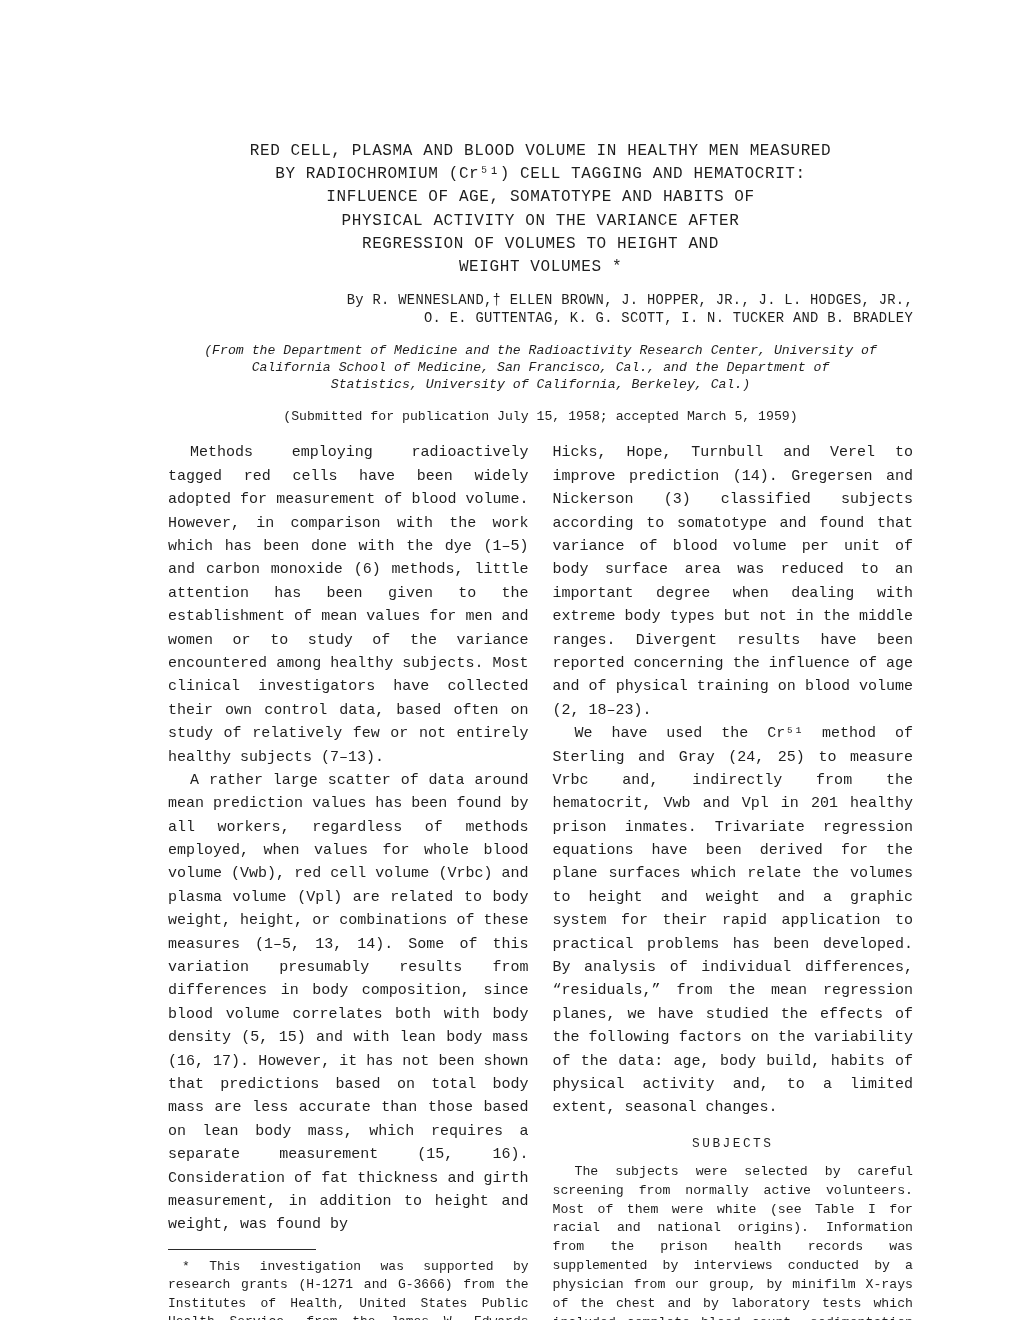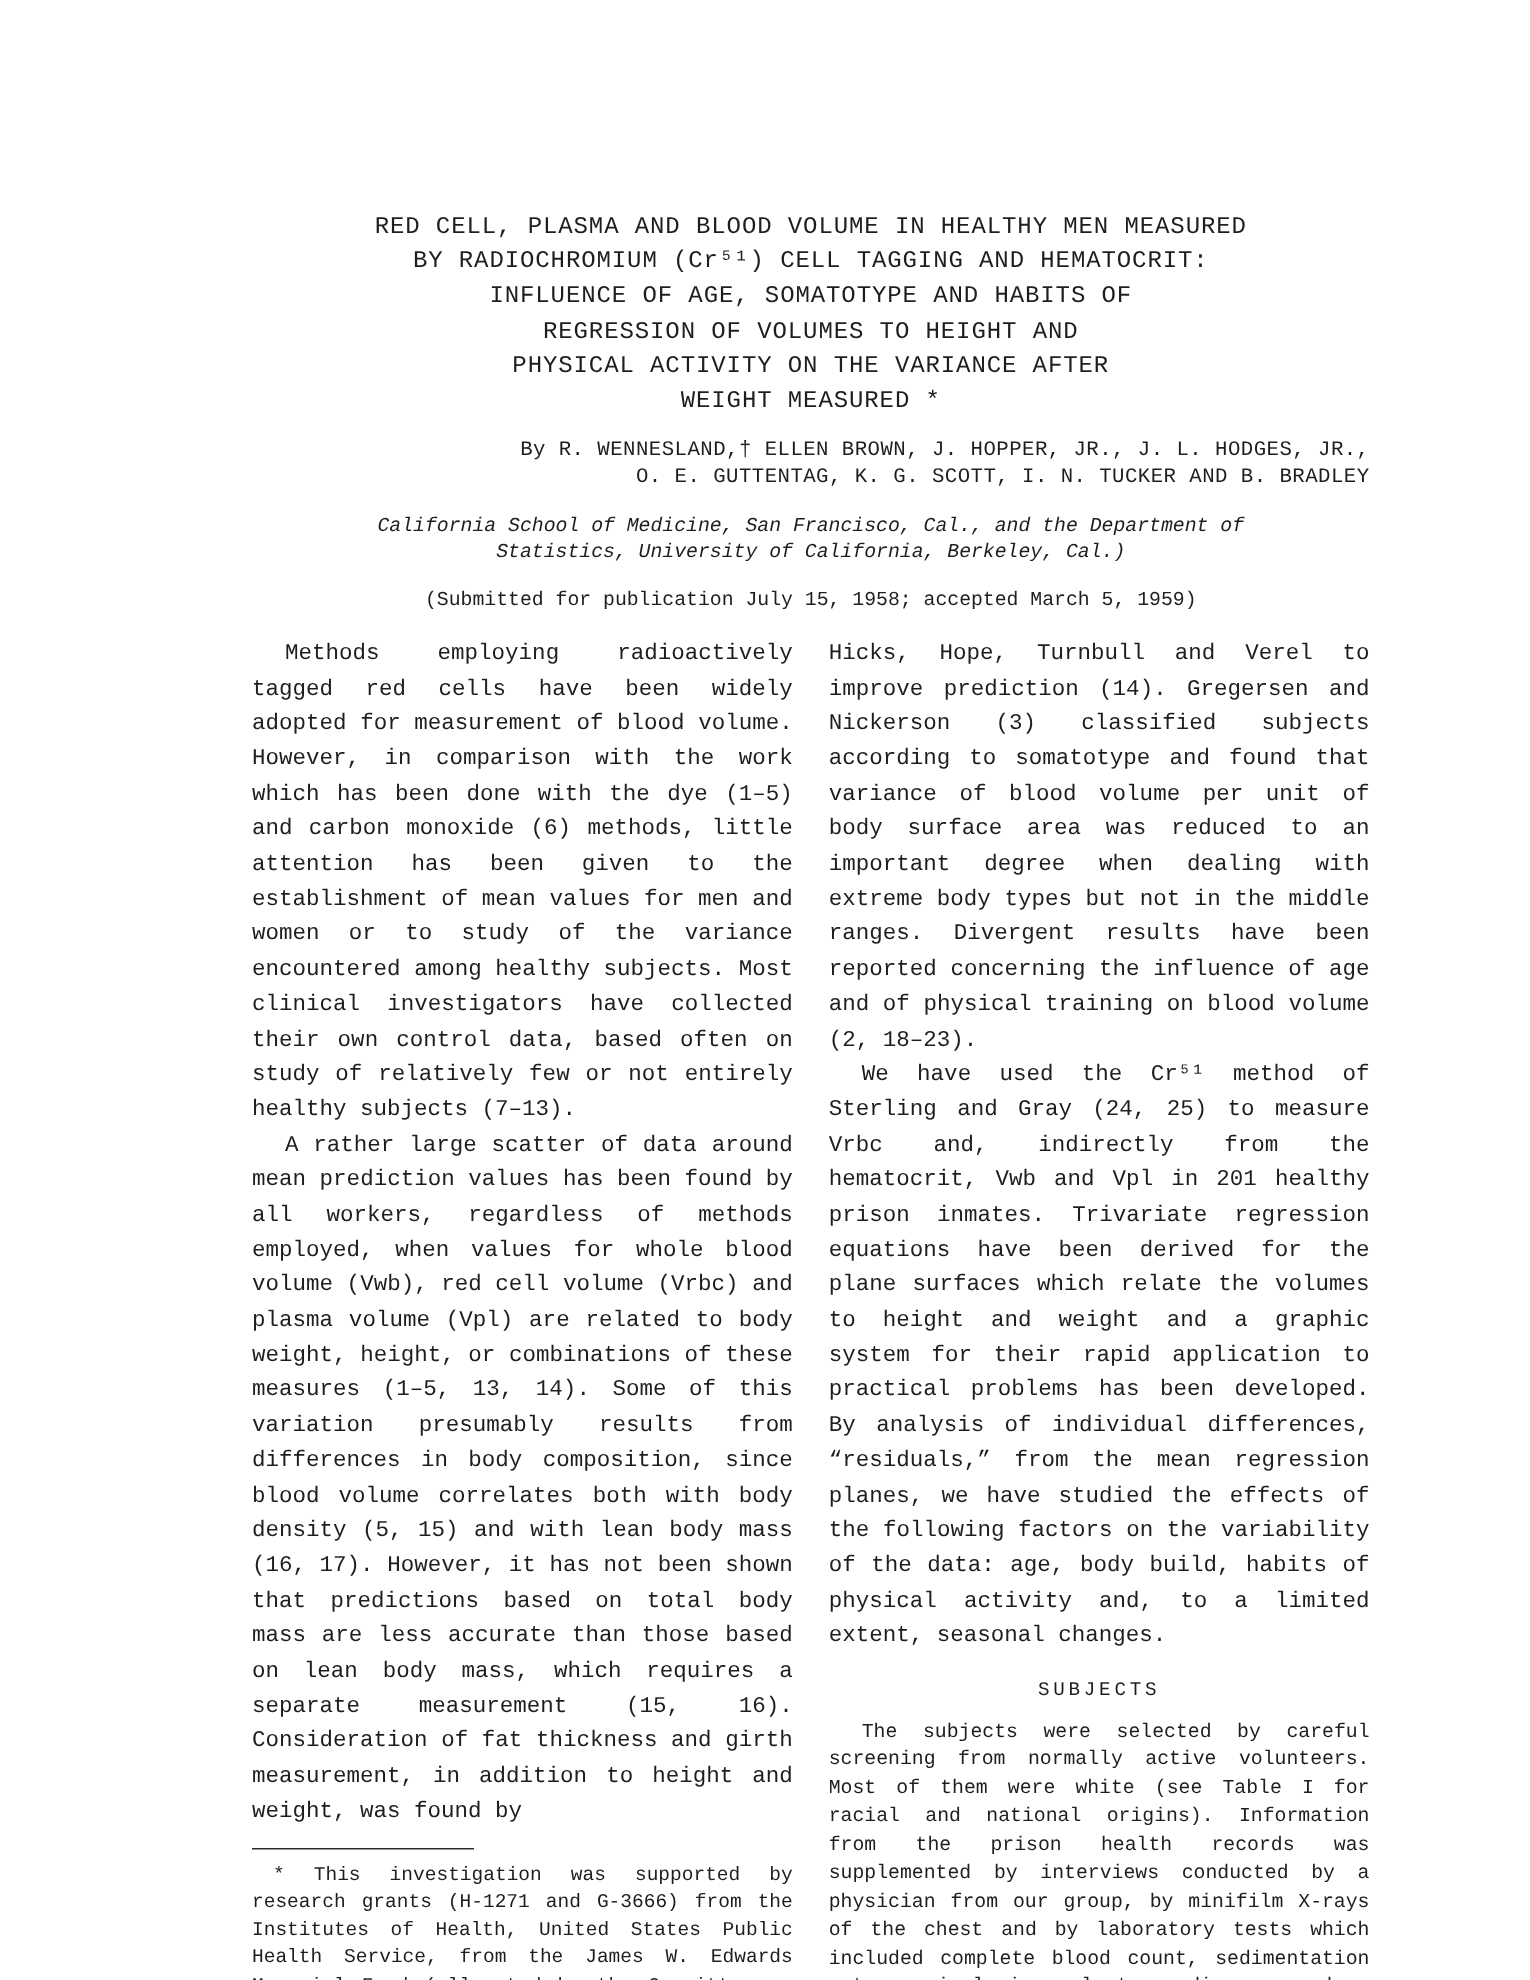--- a/index.html
+++ b/index.html
@@ -87,31 +87,32 @@
 </style>
 </head>
 <body>
 
 <div class="page">
 
   <header class="title-block">
     <div>RED CELL, PLASMA AND BLOOD VOLUME IN HEALTHY MEN MEASURED</div>
     <div>BY RADIOCHROMIUM (Cr⁵¹) CELL TAGGING AND HEMATOCRIT:</div>
     <div>INFLUENCE OF AGE, SOMATOTYPE AND HABITS OF</div>
+    <div>PHYSICAL ACTIVITY ON THE VARIANCE AFTER</div>
     <div>REGRESSION OF VOLUMES TO HEIGHT AND</div>
-    <div>PHYSICAL ACTIVITY ON THE VARIANCE AFTER</div>
-    <div>WEIGHT MEASURED *</div>
+    <div>WEIGHT VOLUMES *</div>
   </header>
 
   <div class="authors">
     <div>By R. WENNESLAND,† ELLEN BROWN, J. HOPPER, JR., J. L. HODGES, JR.,</div>
     <div>O. E. GUTTENTAG, K. G. SCOTT, I. N. TUCKER AND B. BRADLEY</div>
   </div>
 
   <div class="affiliation">
+    <div>(From the Department of Medicine and the Radioactivity Research Center, University of</div>
     <div>California School of Medicine, San Francisco, Cal., and the Department of</div>
     <div>Statistics, University of California, Berkeley, Cal.)</div>
   </div>
 
   <div class="submission">(Submitted for publication July 15, 1958; accepted March 5, 1959)</div>
 
   <main class="columns">
 
     <section class="col">
       <p class="para indent">Methods employing radioactively tagged red cells have been widely adopted for measurement of blood volume.  However, in comparison with the work which has been done with the dye (1–5) and carbon monoxide (6) methods, little attention has been given to the establishment of mean values for men and women or to study of the variance encountered among healthy subjects.  Most clinical investigators have collected their own control data, based often on study of relatively few or not entirely healthy subjects (7–13).</p>

